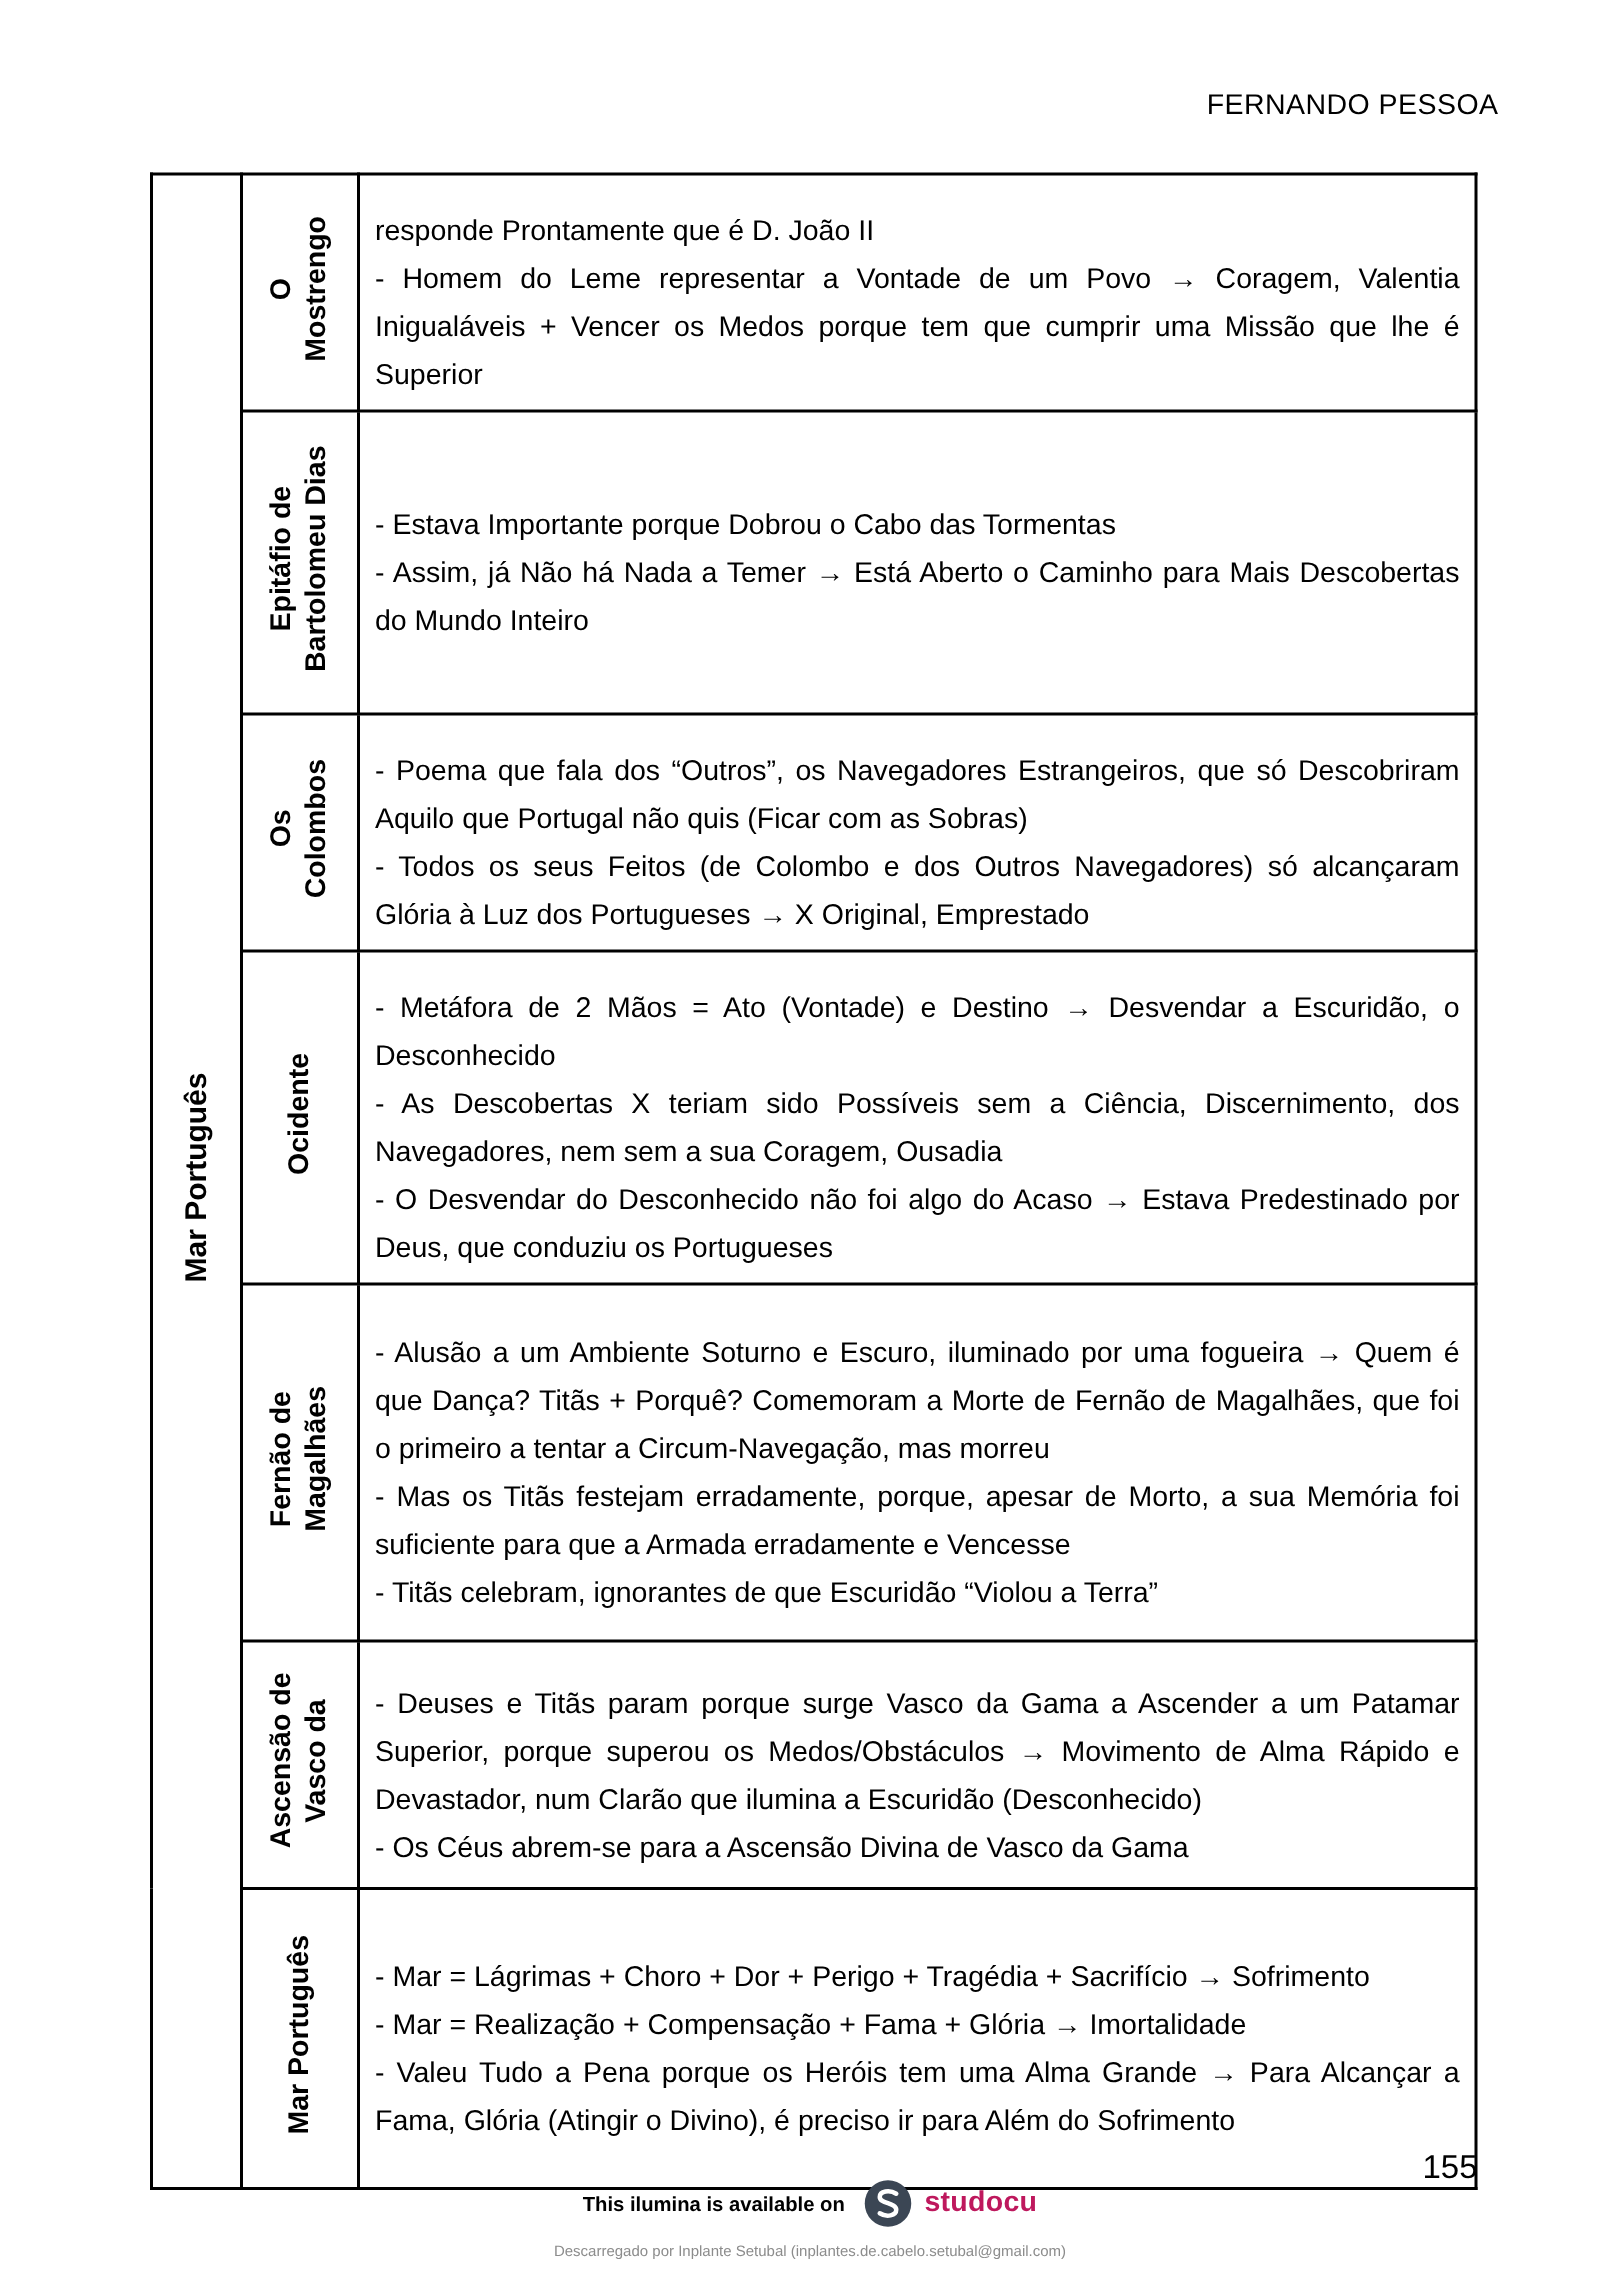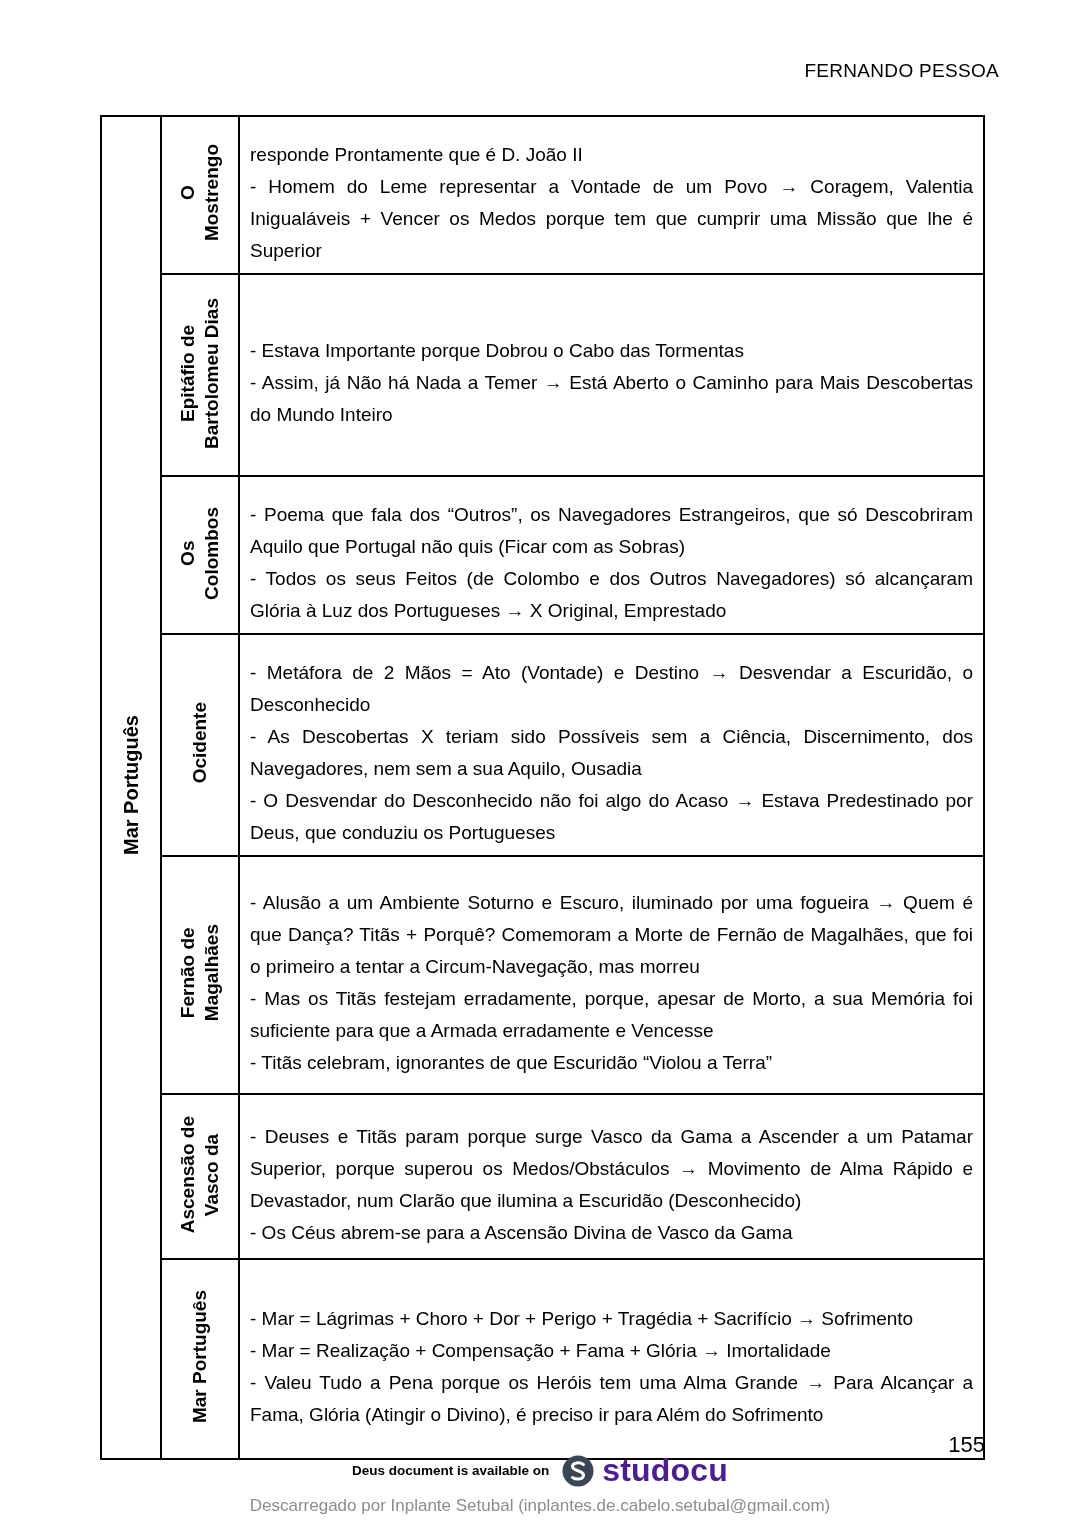--- a/index.html
+++ b/index.html
@@ -42,24 +42,24 @@
   table.notes tr:nth-child(5) { height: 238px; }
   table.notes tr:nth-child(6) { height: 165px; }
   table.notes tr:nth-child(7) { height: 200px; }
   .page-number { position: absolute; top: 1432px; right: 95px; font-size: 22px; }
   .footer-brand {
     position: absolute; top: 1452px; left: 0; width: 100%;
     display: flex; align-items: center; justify-content: center; gap: 12px;
   }
   .available-text { font-size: 13.5px; font-weight: bold; }
   .brand { display: flex; align-items: center; gap: 7px; cursor: pointer; }
-  .wordmark { font-size: 32px; font-weight: bold; color: #4c1d95; letter-spacing: 0.2px; }
+  .wordmark { font-size: 19px; font-weight: bold; color: #be185d; letter-spacing: 0.2px; }
   .download-text {
     position: absolute; top: 1496px; left: 0; width: 100%;
-    text-align: center; color: #8c8c8c; font-size: 17px;
+    text-align: center; color: #8c8c8c; font-size: 10px;
   }
 </style>
 </head>
 <body>
 
 <div class="header-title">FERNANDO PESSOA</div>
 
 <div class="table-wrap">
   <table class="notes">
     <tbody>
@@ -85,21 +85,21 @@
 Colombos</div></td>
           <td class="content-cell">
             <p class="note">- Poema que fala dos “Outros”, os Navegadores Estrangeiros, que só Descobriram Aquilo que Portugal não quis (Ficar com as Sobras)</p>
             <p class="note">- Todos os seus Feitos (de Colombo e dos Outros Navegadores) só alcançaram Glória à Luz dos Portugueses <span class="arrow">→</span> X Original, Emprestado</p>
           </td>
         </tr>
         <tr>
           <td class="label-cell"><div class="vtext">Ocidente</div></td>
           <td class="content-cell">
             <p class="note">- Metáfora de 2 Mãos = Ato (Vontade) e Destino <span class="arrow">→</span> Desvendar a Escuridão, o Desconhecido</p>
-            <p class="note">- As Descobertas X teriam sido Possíveis sem a Ciência, Discernimento, dos Navegadores, nem sem a sua Aquilo, Ousadia</p>
+            <p class="note">- As Descobertas X teriam sido Possíveis sem a Ciência, Discernimento, dos Navegadores, nem sem a sua Coragem, Ousadia</p>
             <p class="note">- O Desvendar do Desconhecido não foi algo do Acaso <span class="arrow">→</span> Estava Predestinado por Deus, que conduziu os Portugueses</p>
           </td>
         </tr>
         <tr>
           <td class="label-cell"><div class="vtext">Fernão de
 Magalhães</div></td>
           <td class="content-cell">
             <p class="note">- Alusão a um Ambiente Soturno e Escuro, iluminado por uma fogueira <span class="arrow">→</span> Quem é que Dança? Titãs + Porquê? Comemoram a Morte de Fernão de Magalhães, que foi o primeiro a tentar a Circum-Navegação, mas morreu</p>
             <p class="note">- Mas os Titãs festejam erradamente, porque, apesar de Morto, a sua Memória foi suficiente para que a Armada erradamente e Vencesse</p>
             <p class="note">- Titãs celebram, ignorantes de que Escuridão “Violou a Terra”</p>
@@ -121,21 +121,21 @@
             <p class="note">- Valeu Tudo a Pena porque os Heróis tem uma Alma Grande <span class="arrow">→</span> Para Alcançar a Fama, Glória (Atingir o Divino), é preciso ir para Além do Sofrimento</p>
           </td>
         </tr>
       </tbody>
   </table>
 </div>
 
 <div class="page-number">155</div>
 
 <div class="footer-brand">
-  <span class="available-text">Deus document is available on</span>
+  <span class="available-text">This ilumina is available on</span>
   <span class="brand">
     <span style="display:inline-flex;">
       <svg width="34" height="34" viewBox="0 0 34 34" aria-hidden="true">
         <circle cx="17" cy="17" r="15.5" fill="#3b4654"></circle>
         <path d="M22.5 10.5 C18 7.6 11.5 8.8 11.5 12.6 C11.5 17.4 22.5 16.2 22.5 21.2 C22.5 25.1 16 26.4 11.5 23.5" stroke="#ffffff" stroke-width="3" fill="none" stroke-linecap="round"></path>
       </svg>
     </span>
     <span class="wordmark">studocu</span>
   </span>
 </div>

